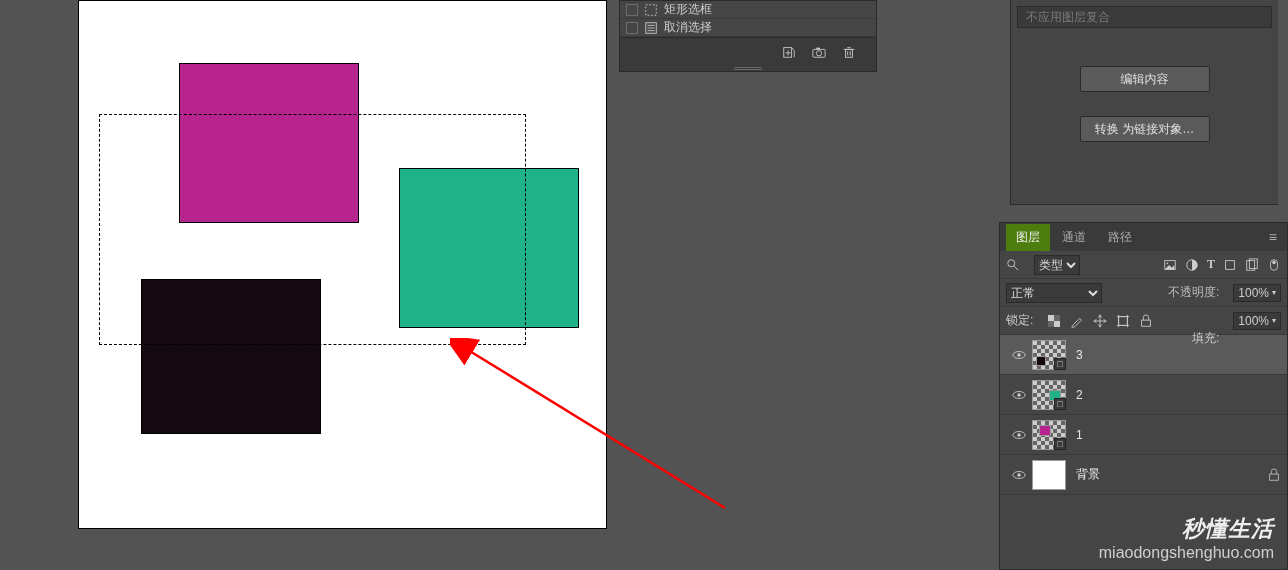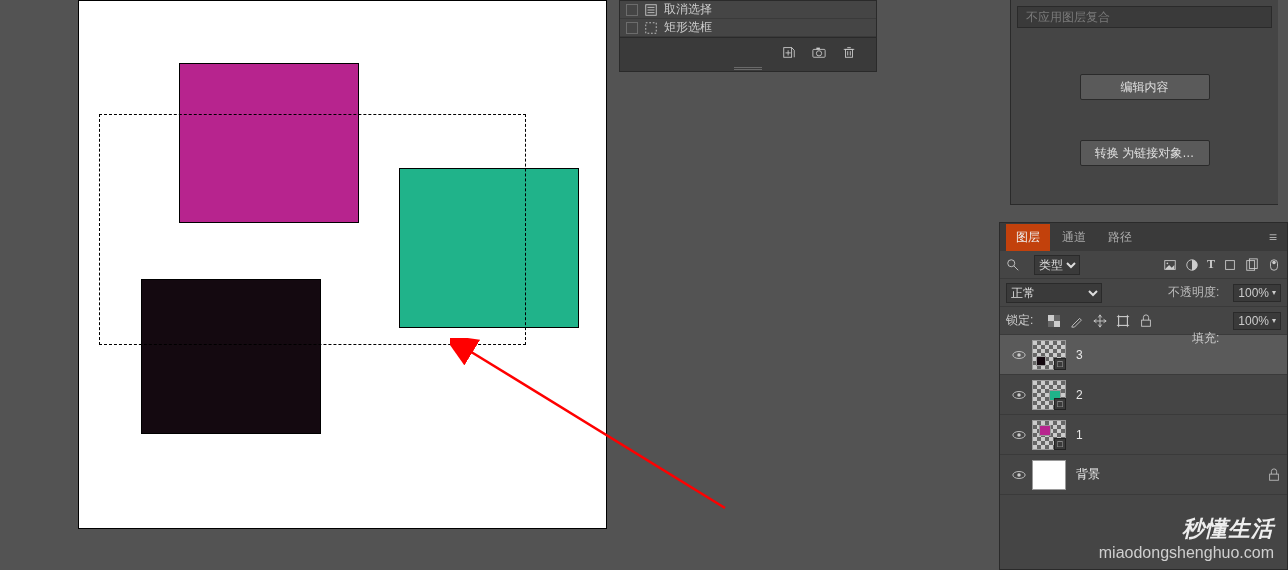--- a/index.html
+++ b/index.html
@@ -110,21 +110,21 @@
     height: 22px;
     background: #3a3a3a;
     border: 1px solid #2a2a2a;
     color: #7a7a7a;
     display: flex; align-items: center;
     padding: 0 8px;
   }
   .btn {
     display: block;
     width: 130px;
-    margin: 16px auto;
+    margin: 8px auto;
     height: 26px;
     background: #5a5a5a;
     border: 1px solid #2a2a2a;
     color: #e0e0e0;
     text-align: center;
     line-height: 24px;
     border-radius: 2px;
     cursor: pointer;
   }
 
@@ -145,21 +145,21 @@
     align-items: center;
     padding-left: 6px;
     gap: 2px;
   }
   .tab {
     padding: 5px 10px;
     color: #aaaaaa;
     cursor: pointer;
   }
   .tab.active {
-    background: #c2410c;
+    background: #4d7c0f;
     color: #eeeeee;
   }
   .tabs-menu {
     margin-left: auto; margin-right: 10px;
     font-size: 14px;
     color: #aaaaaa;
   }
   .layers-row {
     display: flex;
     align-items: center;
@@ -255,40 +255,40 @@
 <svg class="arrow" viewBox="0 0 285 180">
   <defs>
     <marker id="ah" markerWidth="14" markerHeight="12" refX="2" refY="6" orient="auto">
       <path d="M0,0 L14,6 L0,12 z" fill="#ff0000"></path>
     </marker>
   </defs>
   <line x1="275" y1="170" x2="18" y2="12" stroke="#ff0000" stroke-width="2.5" marker-end="url(#ah)"></line>
 </svg>
 
 <div class="history-panel">
+  <div class="row">
+    <span class="hist-box"></span>
+    <span class="hist-glyph">
+      <svg class="svg-ic" viewBox="0 0 16 16">
+          <rect x="2" y="2" width="12" height="12" fill="none" stroke="#ccc" stroke-dasharray="2 2"></rect>
+        </svg>
+    </span>
+    <span>矩形选框</span>
+  </div>
   <div class="row">
     <span class="hist-box"></span>
     <span class="hist-glyph">
       <svg class="svg-ic" viewBox="0 0 16 16">
           <rect x="2" y="2" width="12" height="12" fill="none" stroke="#ccc" stroke-width="1"></rect>
           <line x1="4" y1="5" x2="12" y2="5" stroke="#ccc"></line>
           <line x1="4" y1="8" x2="12" y2="8" stroke="#ccc"></line>
           <line x1="4" y1="11" x2="12" y2="11" stroke="#ccc"></line>
         </svg>
     </span>
     <span>取消选择</span>
-  </div>
-  <div class="row">
-    <span class="hist-box"></span>
-    <span class="hist-glyph">
-      <svg class="svg-ic" viewBox="0 0 16 16">
-          <rect x="2" y="2" width="12" height="12" fill="none" stroke="#ccc" stroke-dasharray="2 2"></rect>
-        </svg>
-    </span>
-    <span>矩形选框</span>
   </div>
   <div class="toolbar">
     <span><svg class="svg-ic" viewBox="0 0 16 16">
           <rect x="2" y="3" width="9" height="11" fill="none" stroke="#ccc"></rect>
           <path d="M11 3 L14 6 L14 14" fill="none" stroke="#ccc"></path>
           <line x1="7" y1="6" x2="7" y2="12" stroke="#ccc"></line>
           <line x1="4" y1="9" x2="10" y2="9" stroke="#ccc"></line>
         </svg></span>
     <span><svg class="svg-ic" viewBox="0 0 16 16">
           <rect x="1" y="5" width="14" height="9" rx="1" fill="none" stroke="#ccc"></rect>

